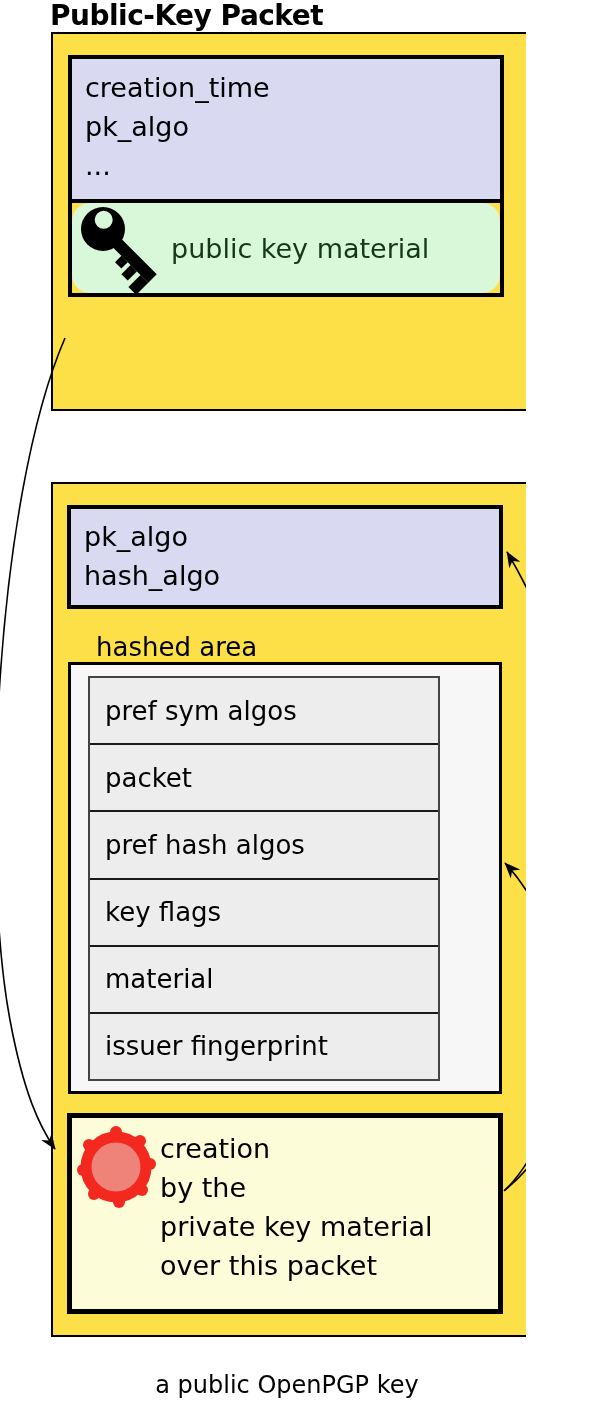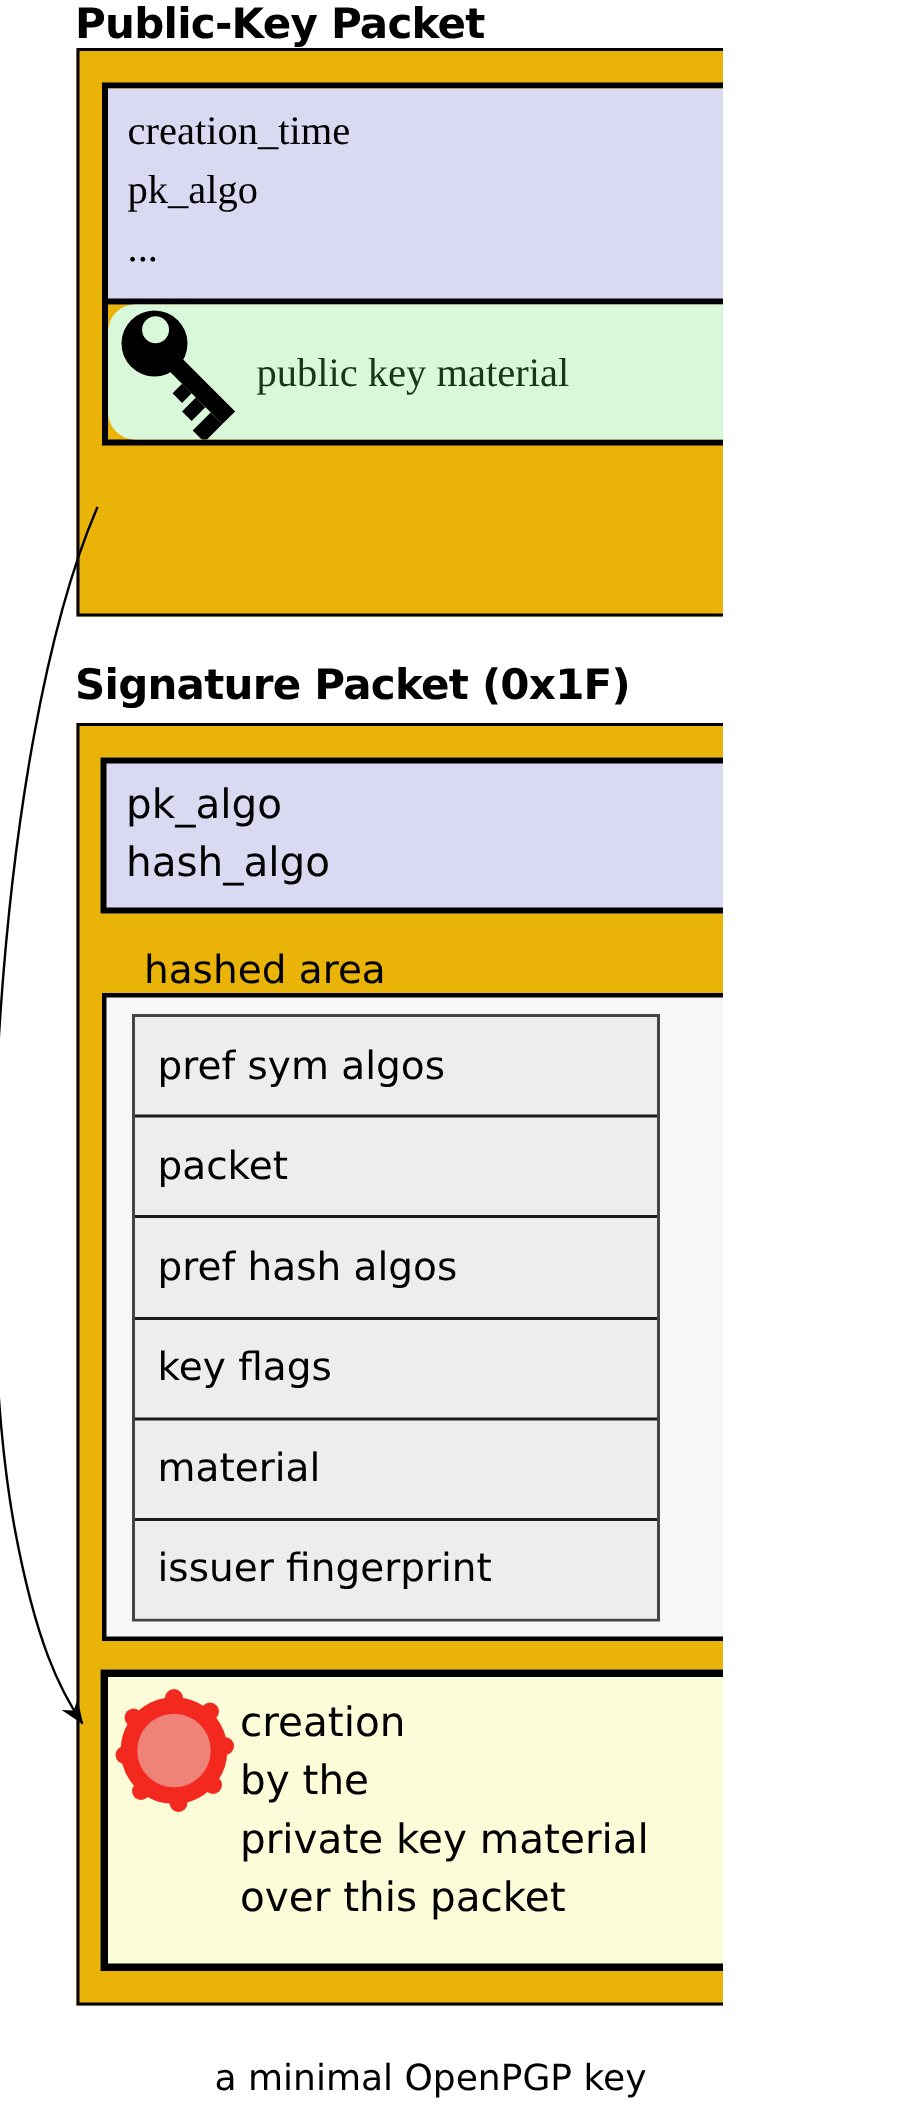--- a/index.html
+++ b/index.html
@@ -9,27 +9,27 @@
     --yellow:#fcfcd9;
     --hashed-bg:#f7f7f7;
     --row-bg:#ededed;
     --seal-ring:#f3281e;
     --seal-fill:#ef8279;
     --ink:#000000;
   }
   html,body{margin:0;padding:0;background:#ffffff;}
   .stage{
     position:relative;width:482px;height:1406px;background:#ffffff;overflow:hidden;
-    font-family:"DejaVu Sans",sans-serif;color:var(--ink);
+    font-family:"DejaVu Sans",sans-serif;color:var(--ink);padding-left:44px;
   }
   .abs{position:absolute;box-sizing:border-box;}
   .packet-title{
     font-size:28px;font-weight:bold;letter-spacing:-0.5px;line-height:32px;white-space:nowrap;
   }
-  .outer-box{border:2px solid var(--ink);background:#eab308;font-family:Liberation Serif, serif;}
+  .outer-box{border:2px solid var(--ink);background:#fde047;}
   .combo-box{
     left:67px;top:54px;width:436px;height:242px;
     border:4px solid var(--ink);display:flex;flex-direction:column;
   }
   .combo-top{
     background:var(--lavender);height:133px;border-bottom:4px solid var(--ink);
     padding:9px 0 0 13px;font-size:27px;line-height:39px;
   }
   .combo-bottom{
     background:var(--green);flex:1;display:flex;align-items:center;border-radius:18px;
@@ -85,21 +85,20 @@
             <rect x="60" y="32" width="9" height="9" fill="#000"></rect>
             <rect x="73" y="32" width="9" height="13" fill="#000"></rect>
             <rect x="87" y="32" width="11" height="17" fill="#000"></rect>
           </g>
         </svg>
         <span class="material-label">public key material</span>
       </div>
     </div>
   </div>
 
-  <div class="abs packet-title" style="left:50px;top:441px;">Signature Packet (0x1F)</div>
 
   <div class="abs outer-box" style="left:51px;top:482px;width:492px;height:855px;"></div>
 
   <div class="abs sig-lav">
     <div>pk_algo</div>
     <div>hash_algo</div>
   </div>
 
   <div class="abs hashed-label">hashed area</div>
 
@@ -130,21 +129,21 @@
     </g>
   </svg>
 
   <div class="abs sig-lines">
     <div>creation</div>
     <div>by the</div>
     <div>private key material</div>
     <div>over this packet</div>
   </div>
 
-  <div class="abs caption">a minimal OpenPGP key</div>
+  <div class="abs caption">a public OpenPGP key</div>
 
   <svg class="overlay" width="602" height="1406" viewBox="0 0 602 1406">
     <defs>
       <marker id="arr" viewBox="0 0 10 8" refX="9.5" refY="4" markerWidth="10" markerHeight="8" orient="auto">
         <path d="M0,0 L10,4 L0,8 L3,4 z" fill="#000"></path>
       </marker>
     </defs>
     <path d="M 65 338 C -5 500, -20 860, 10 1020 C 24 1095, 40 1127, 55 1149" fill="none" stroke="#000" stroke-width="1.6" marker-end="url(#arr)"></path>
     <path d="M 505 1190 C 620 1100, 637 770, 507 552" fill="none" stroke="#000" stroke-width="1.6" marker-end="url(#arr)"></path>
     <path d="M 504 1191 C 572 1127, 589 952, 505 863" fill="none" stroke="#000" stroke-width="1.6" marker-end="url(#arr)"></path>

